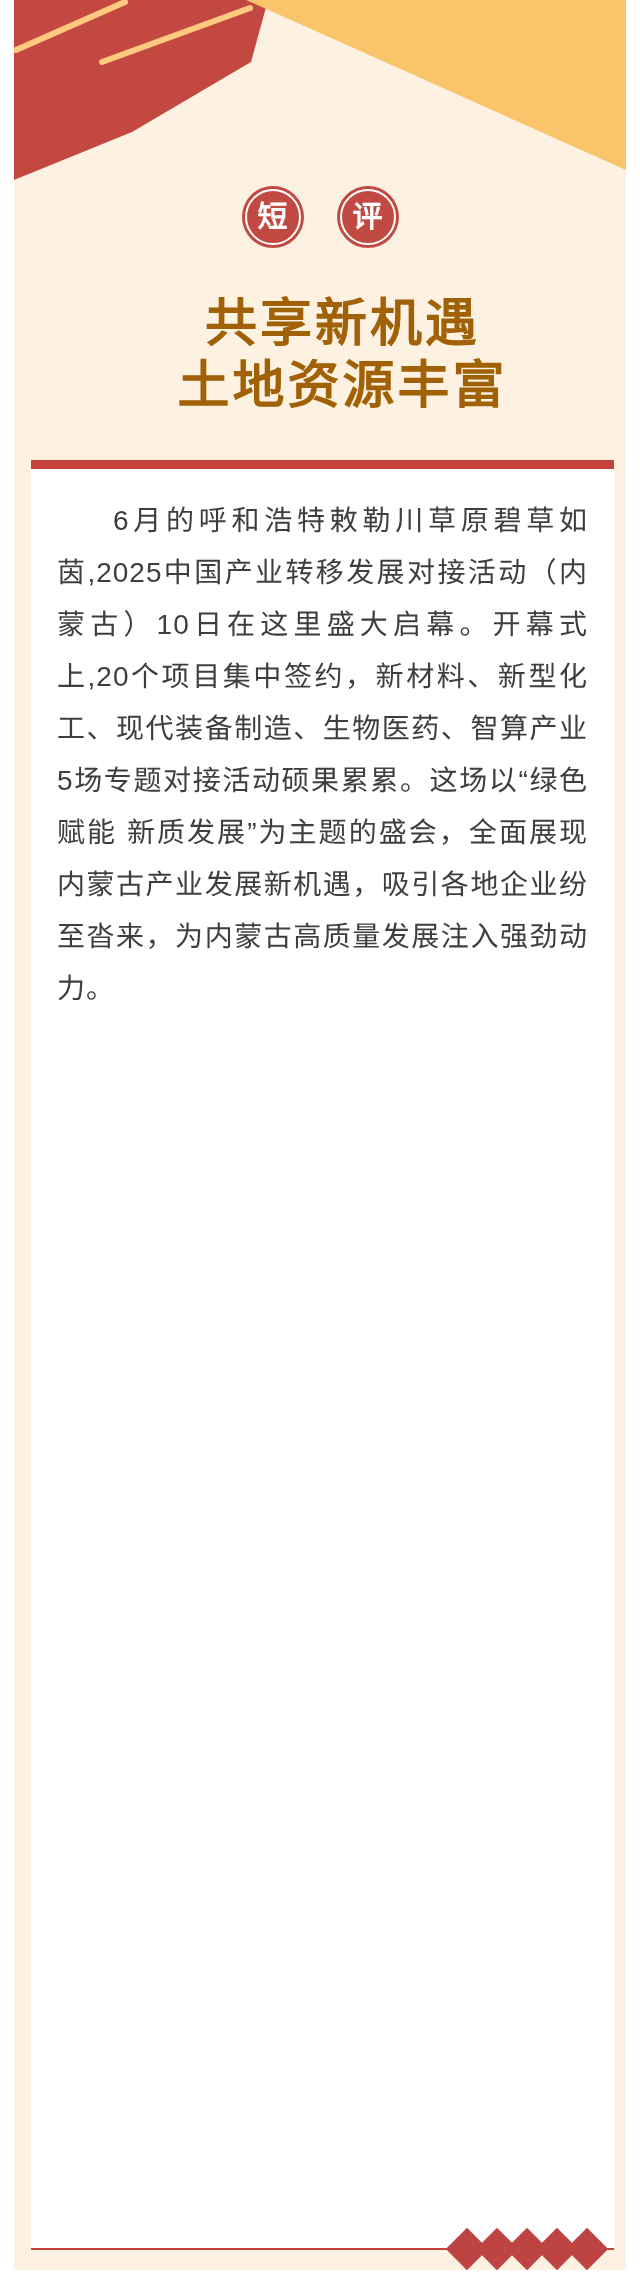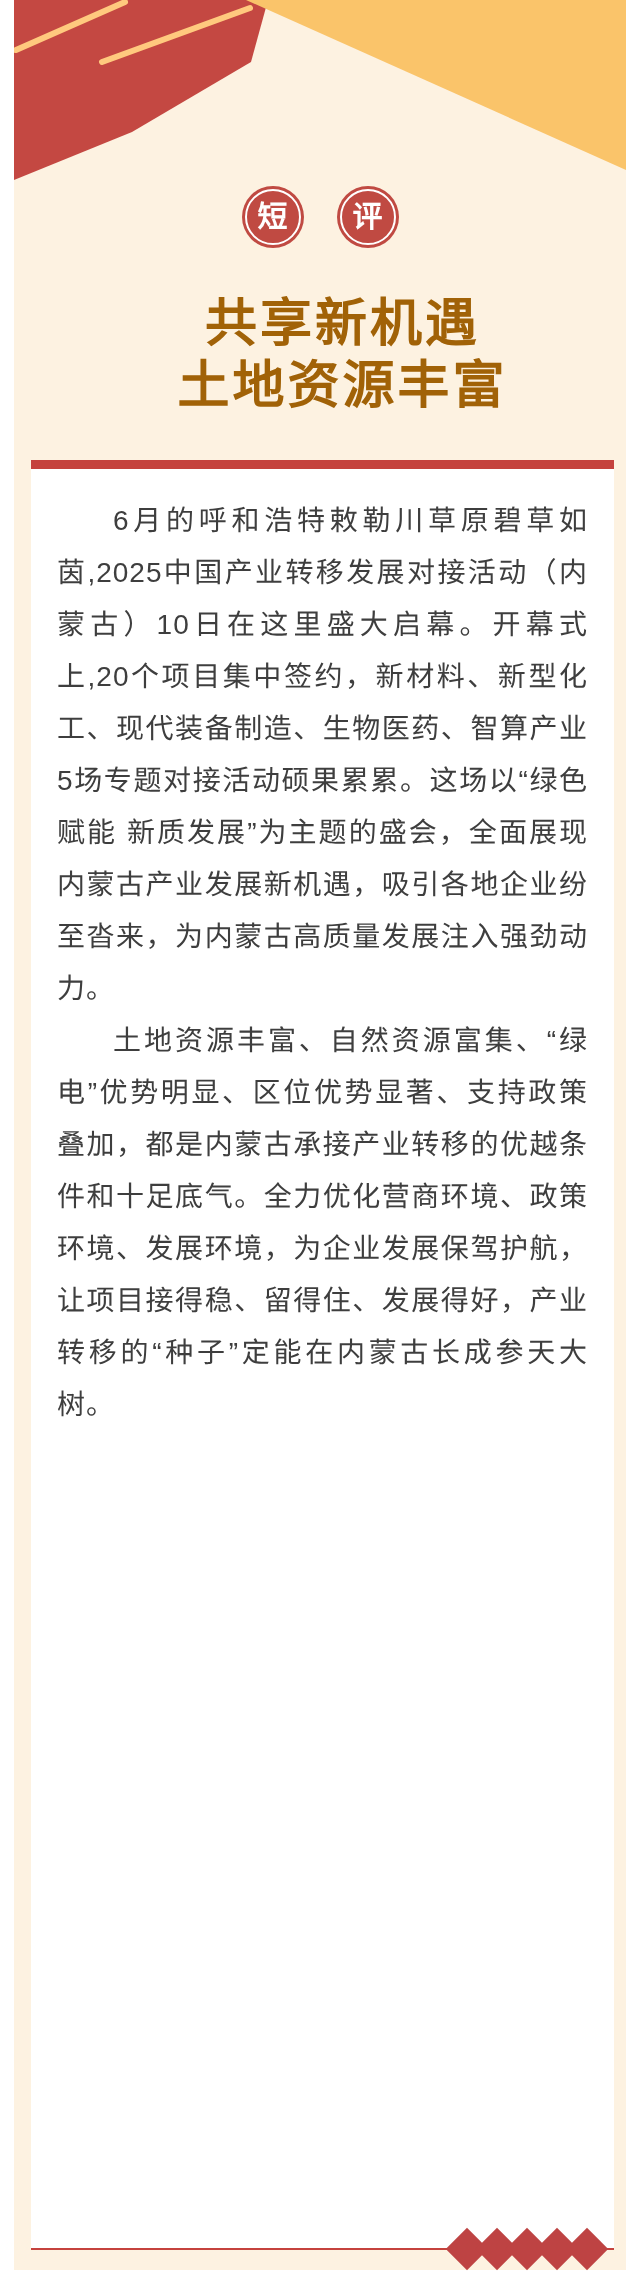--- a/index.html
+++ b/index.html
@@ -104,21 +104,20 @@
       </div>
     </div>
 
     <h1 class="title">
       <span>共享新机遇</span>
       <span>土地资源丰富</span>
     </h1>
 
     <div class="card">
       <p>6月的呼和浩特敕勒川草原碧草如茵,2025中国产业转移发展对接活动（内蒙古）10日在这里盛大启幕。开幕式上,20个项目集中签约，新材料、新型化工、现代装备制造、生物医药、智算产业5场专题对接活动硕果累累。这场以“绿色赋能 新质发展”为主题的盛会，全面展现内蒙古产业发展新机遇，吸引各地企业纷至沓来，为内蒙古高质量发展注入强劲动力。</p>
-      <p>土地资源丰富、自然资源富集、“绿电”优势明显、区位优势显著、支持政策叠加，都是内蒙古承接产业转移的优越条件和十足底气。全力优化营商环境、政策环境、发展环境，为企业发展保驾护航，让项目接得稳、留得住、发展得好，产业转移的“种子”定能在内蒙古长成参天大树。</p>
     </div>
 
     <div class="bottom-line"></div>
     <div class="diamond-row">
       <span class="diamond"></span>
       <span class="diamond"></span>
       <span class="diamond"></span>
       <span class="diamond"></span>
       <span class="diamond"></span>
     </div>

